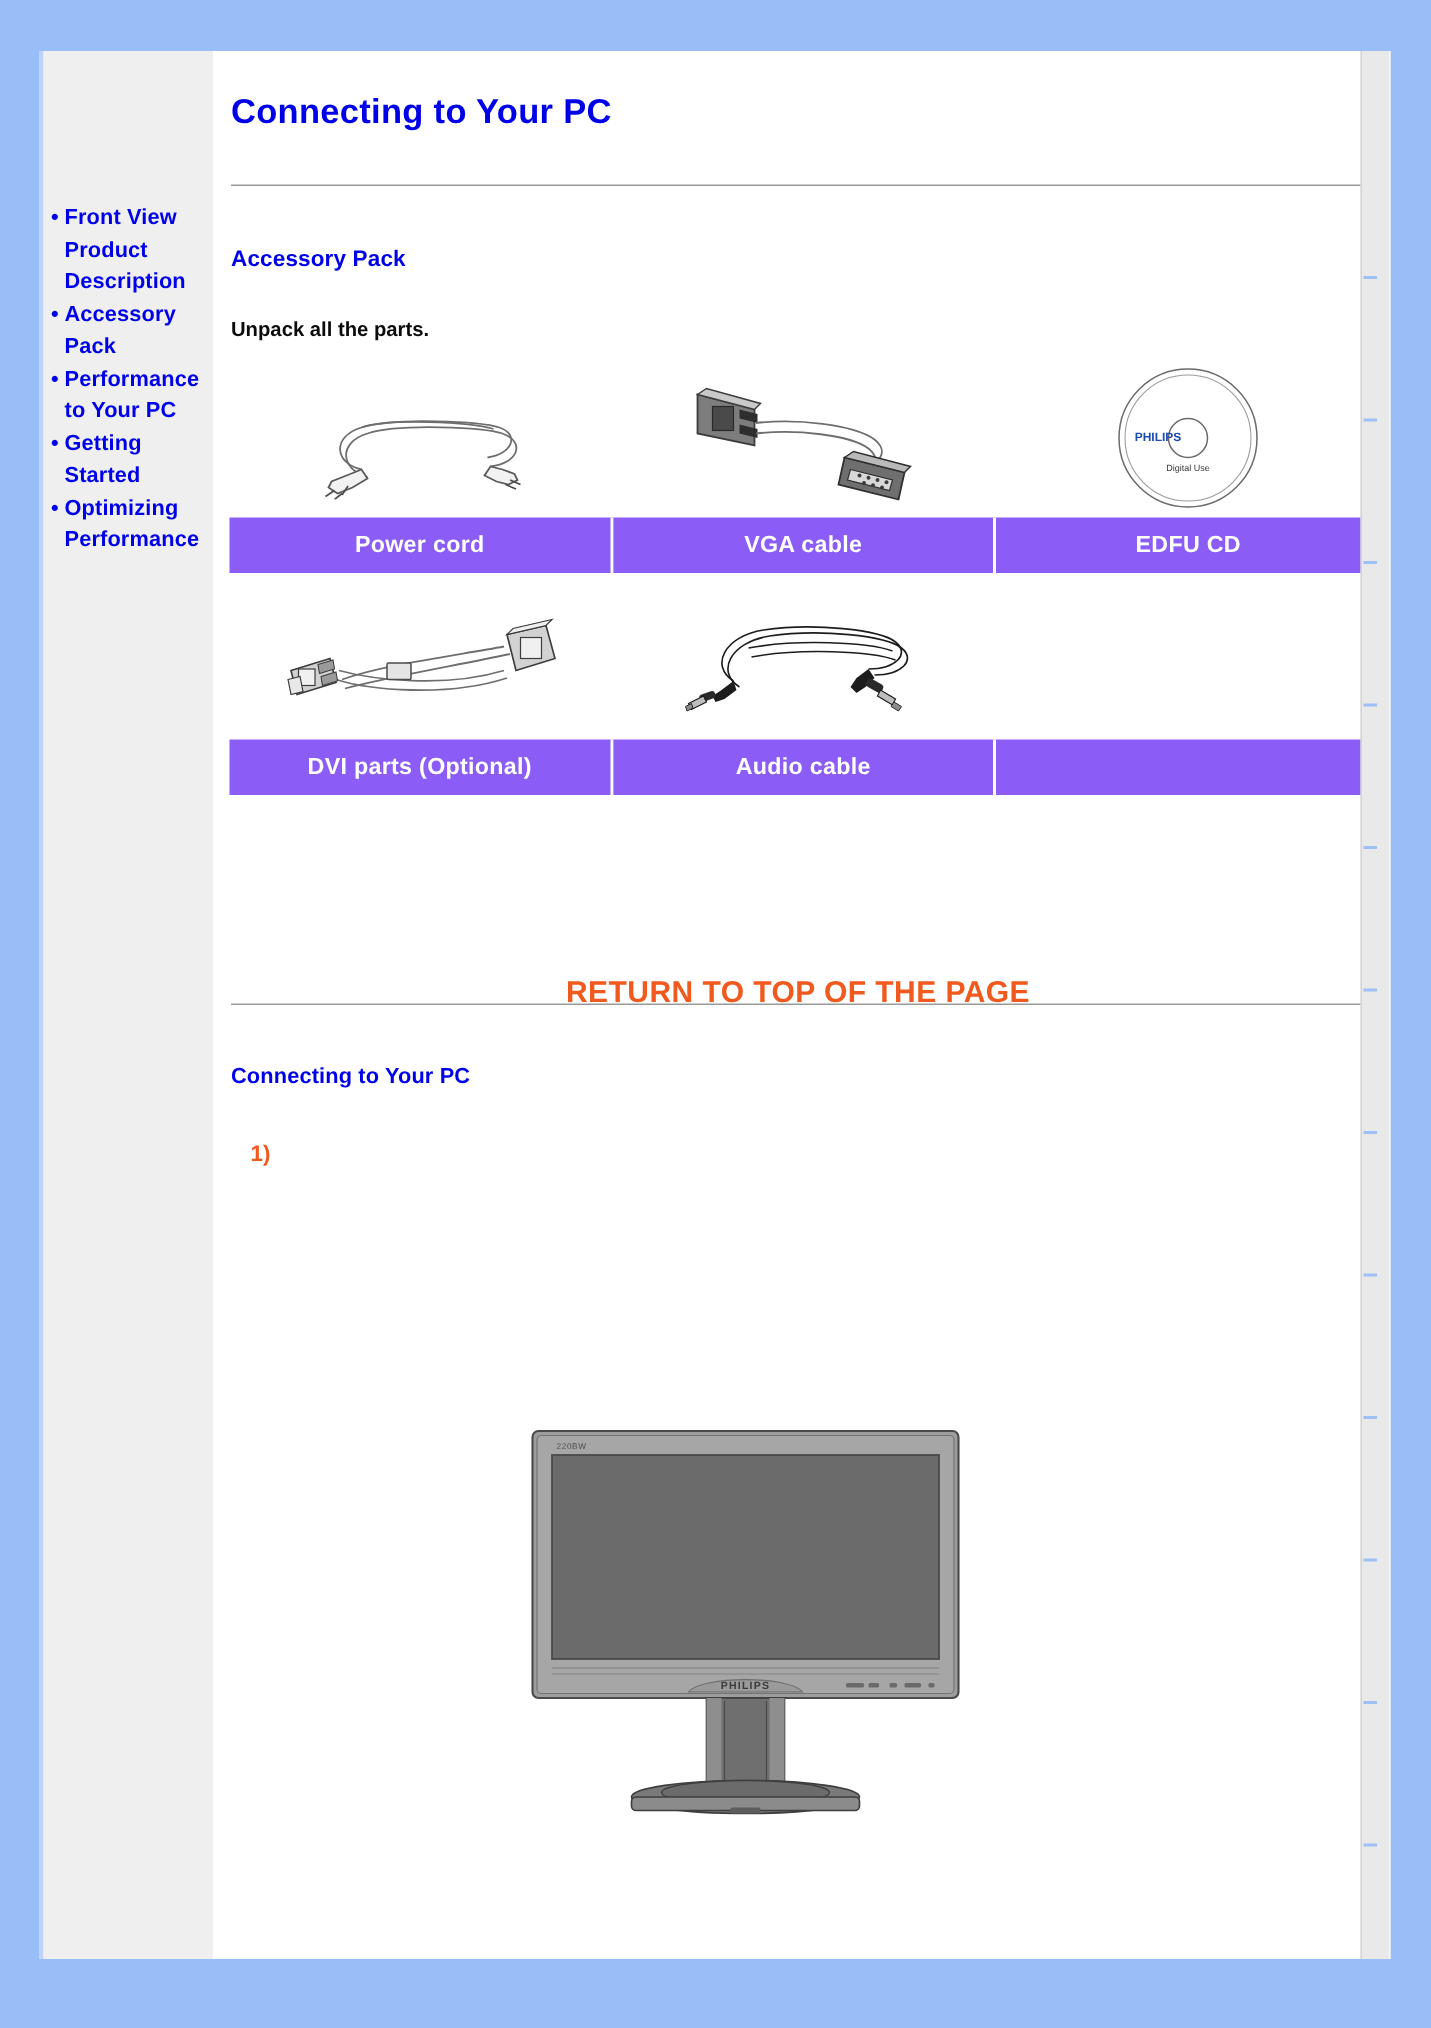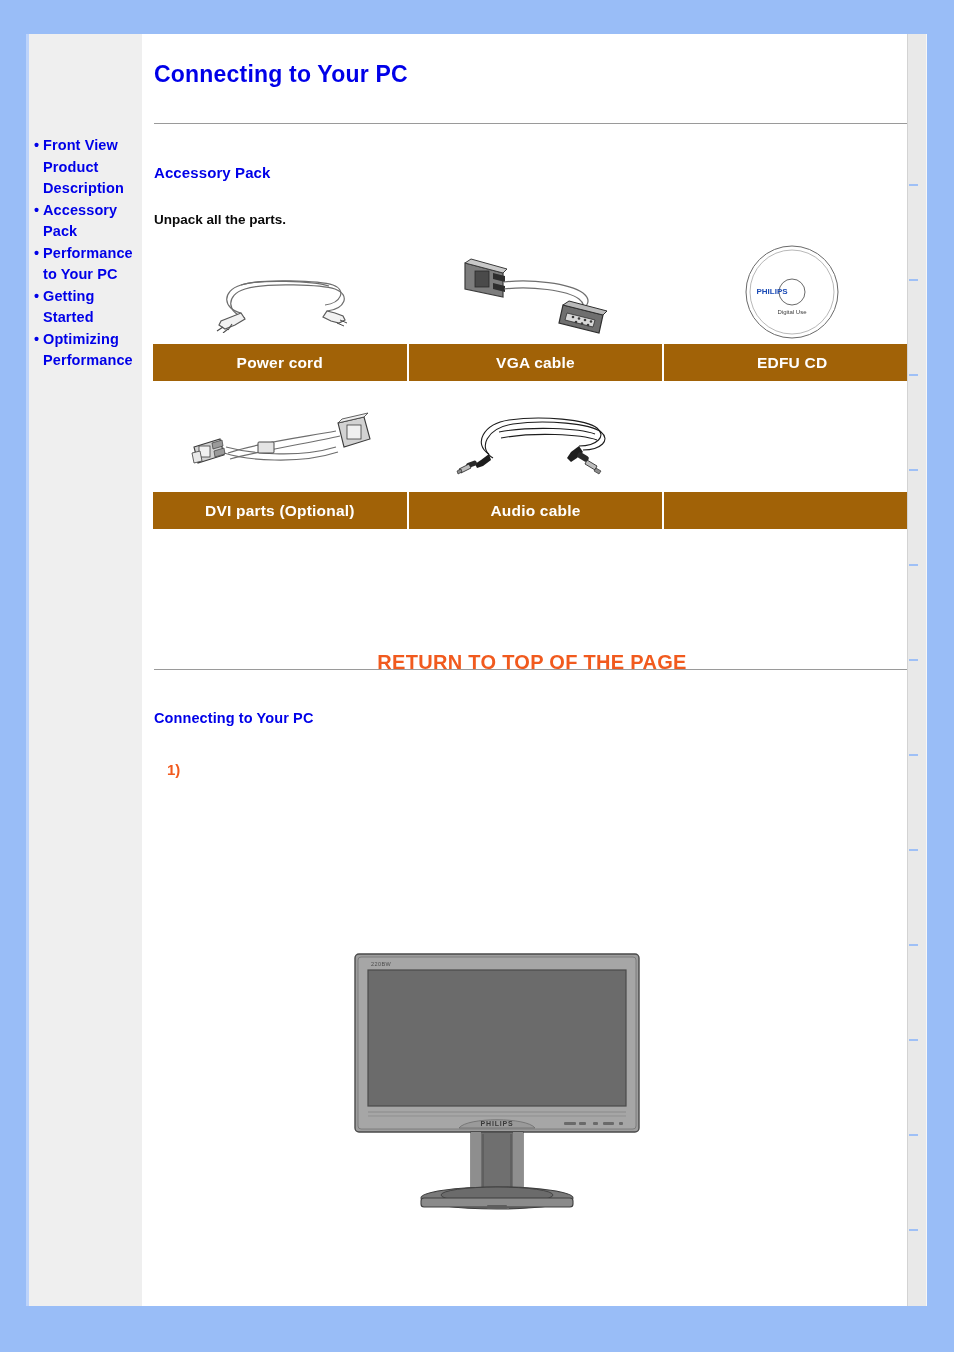--- a/index.html
+++ b/index.html
@@ -136,21 +136,21 @@
     height: 95px;
     text-align: center;
     vertical-align: middle;
     padding: 0;
     background: #ffffff;
   }
   #accessory-table td.lbl {
     height: 37px;
     text-align: center;
     vertical-align: middle;
-    background: #a16207;
+    background: #8b5cf6;
     color: #ffffff;
     font-size: 15.5px;
     font-weight: bold;
     padding: 0;
     border-right: 2px solid #ffffff;
     letter-spacing: 0.2px;
   }
   #accessory-table td.lbl.last { border-right: 0; }
   #accessory-table tr.spacer td { height: 14px; background: #ffffff; }
 

